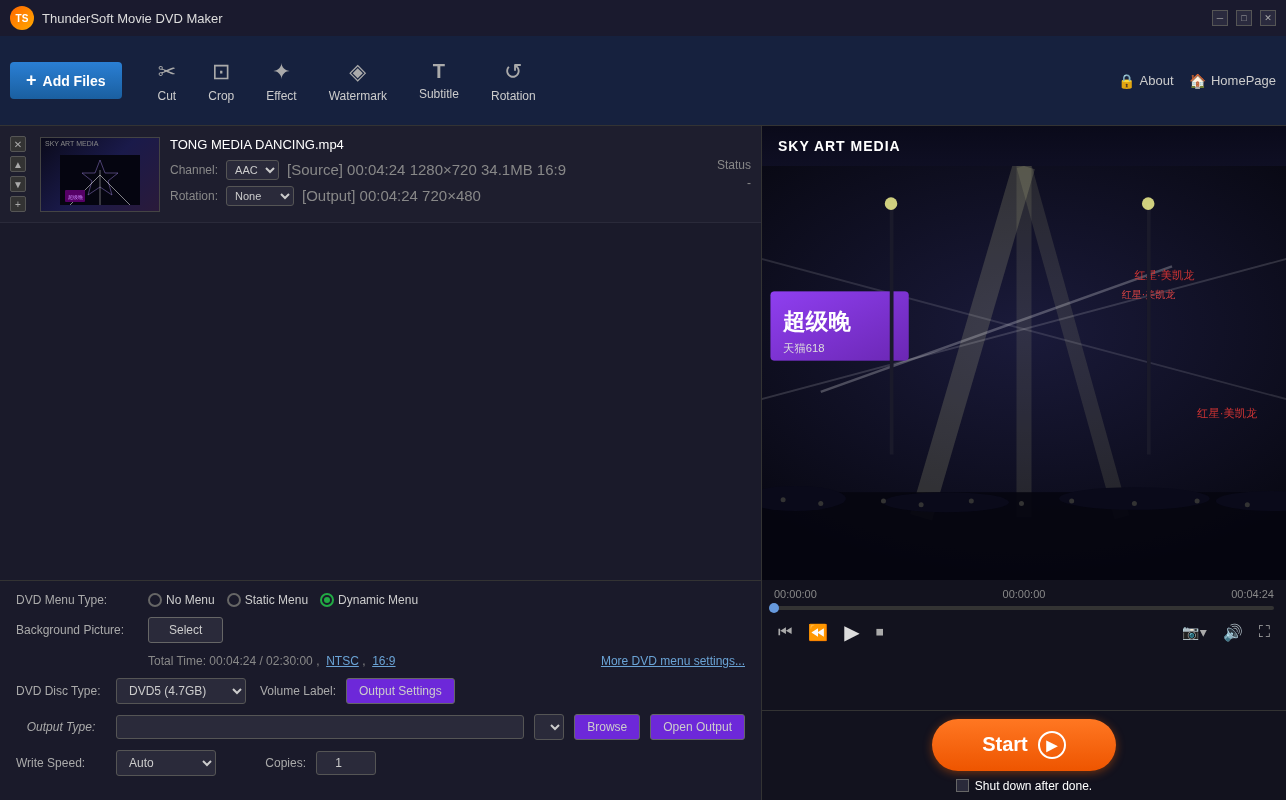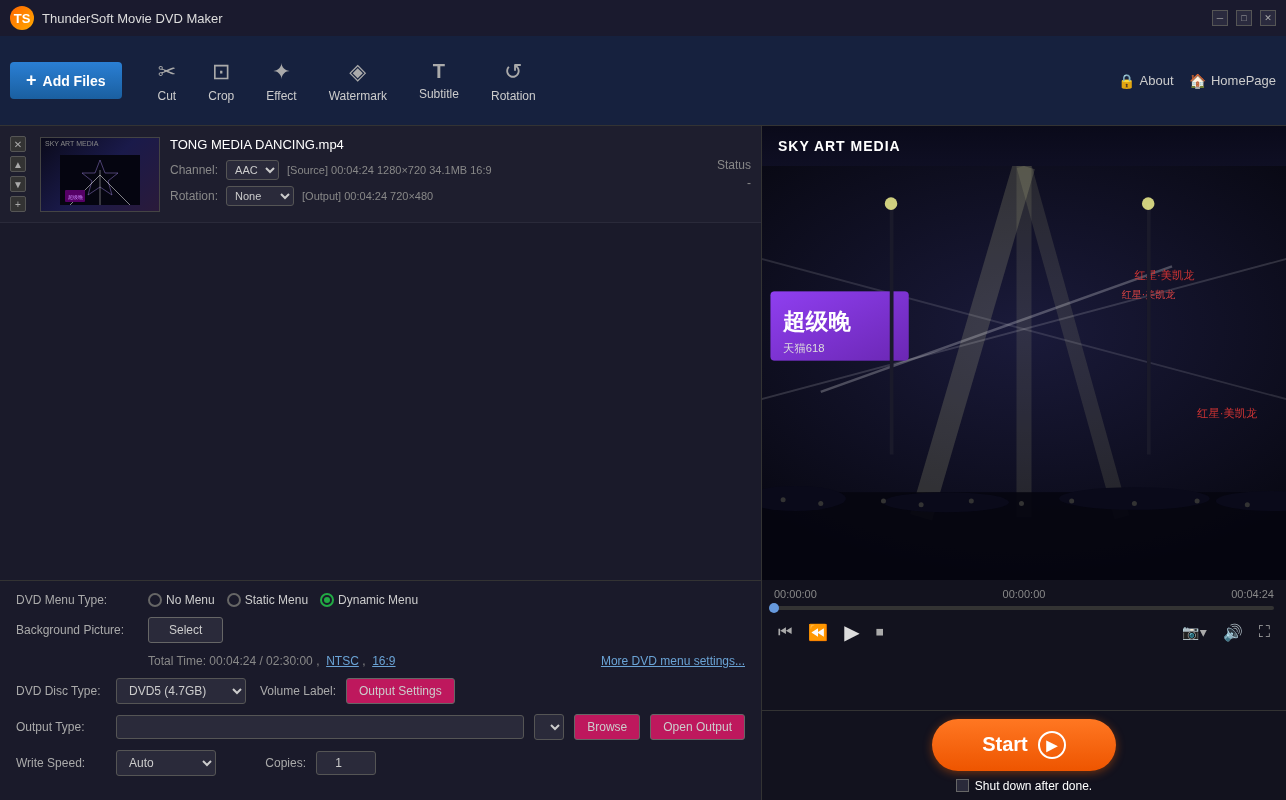--- a/index.html
+++ b/index.html
@@ -178,21 +178,21 @@
     .meta-select {
       background: #2a2a3a;
       border: 1px solid #555;
       color: #ccc;
       font-size: 11px;
       padding: 2px 4px;
       border-radius: 3px;
       cursor: pointer;
     }
     .meta-source {
-      color: #888; font-size: 11px;
+      color: #888; font-size: 15px;
     }
     .status-col {
       width: 80px; text-align: right; color: #888; font-size: 12px;
       flex-shrink: 0;
     }
 
     
     #bottom-settings {
       height: 220px;
       background: #1a1a2a;
@@ -261,21 +261,21 @@
     .disc-select {
       background: #2a2a3a;
       border: 1px solid #555;
       color: #ccc;
       padding: 4px 8px;
       font-size: 12px;
       border-radius: 3px;
       width: 130px;
     }
     .output-btn {
-      background: #be185d;
+      background: #6d28d9;
       border: 1px solid #666;
       color: #ccc;
       padding: 5px 12px;
       border-radius: 3px;
       cursor: pointer;
       font-size: 12px;
     }
     .output-type-input {
       flex: 1;
       background: #2a2a3a;
@@ -429,21 +429,21 @@
       width: 13px; height: 13px;
       border: 1px solid #666;
       background: #2a2a3a;
     }
   </style>
 </head>
 <body>
 
 <div id="title-bar">
   <div class="app-icon">
-    <span style="font-size:13px;font-weight:bold;color:white;">TS</span>
+    <span style="font-size:10px;font-weight:bold;color:white;">TS</span>
   </div>
   <span class="title-text">ThunderSoft Movie DVD Maker</span>
   <div class="win-controls">
     <div class="win-btn">─</div>
     <div class="win-btn">□</div>
     <div class="win-btn">✕</div>
   </div>
 </div>
 
 <div id="toolbar">
@@ -593,21 +593,21 @@
         <span class="form-label" style="min-width:90px;text-align:left;">DVD Disc Type:</span>
         <select class="disc-select">
           <option>DVD5 (4.7GB)</option>
           <option>DVD9 (8.5GB)</option>
         </select>
         <span class="form-label">Volume Label:</span>
         <button class="output-btn">Output Settings</button>
       </div>
 
       <div class="form-row">
-        <span class="form-label" style="min-width:90px;text-align:left;">Output Type:</span>
+        <span class="form-label" style="min-width:90px;text-align:center;font-style:italic;">Output Type:</span>
         <input type="text" class="output-type-input" value="" style="">
         <select class="disc-select" style="width:30px;padding:4px 2px;"></select>
         <button class="output-btn">Browse</button>
         <button class="output-btn">Open Output</button>
       </div>
 
       <div class="form-row">
         <span class="form-label" style="min-width:90px;text-align:left;">Write Speed:</span>
         <select class="disc-select" style="width:100px;">
           <option>Auto</option>

